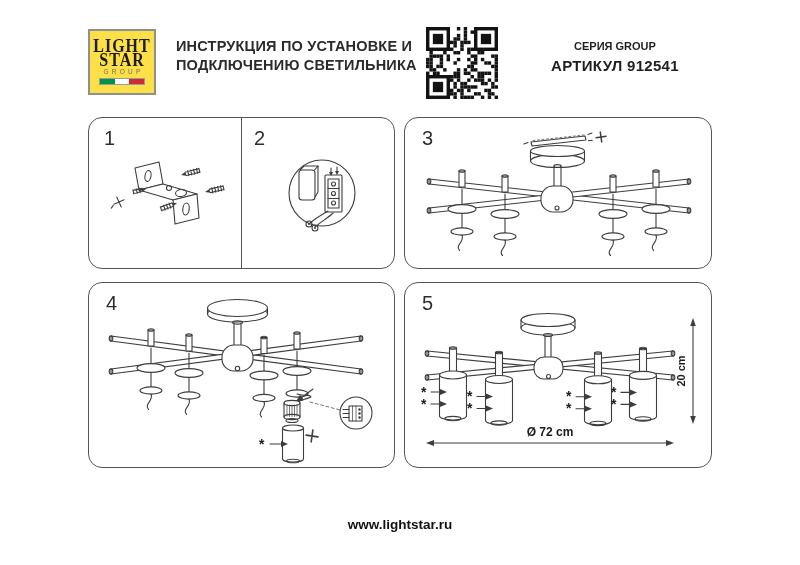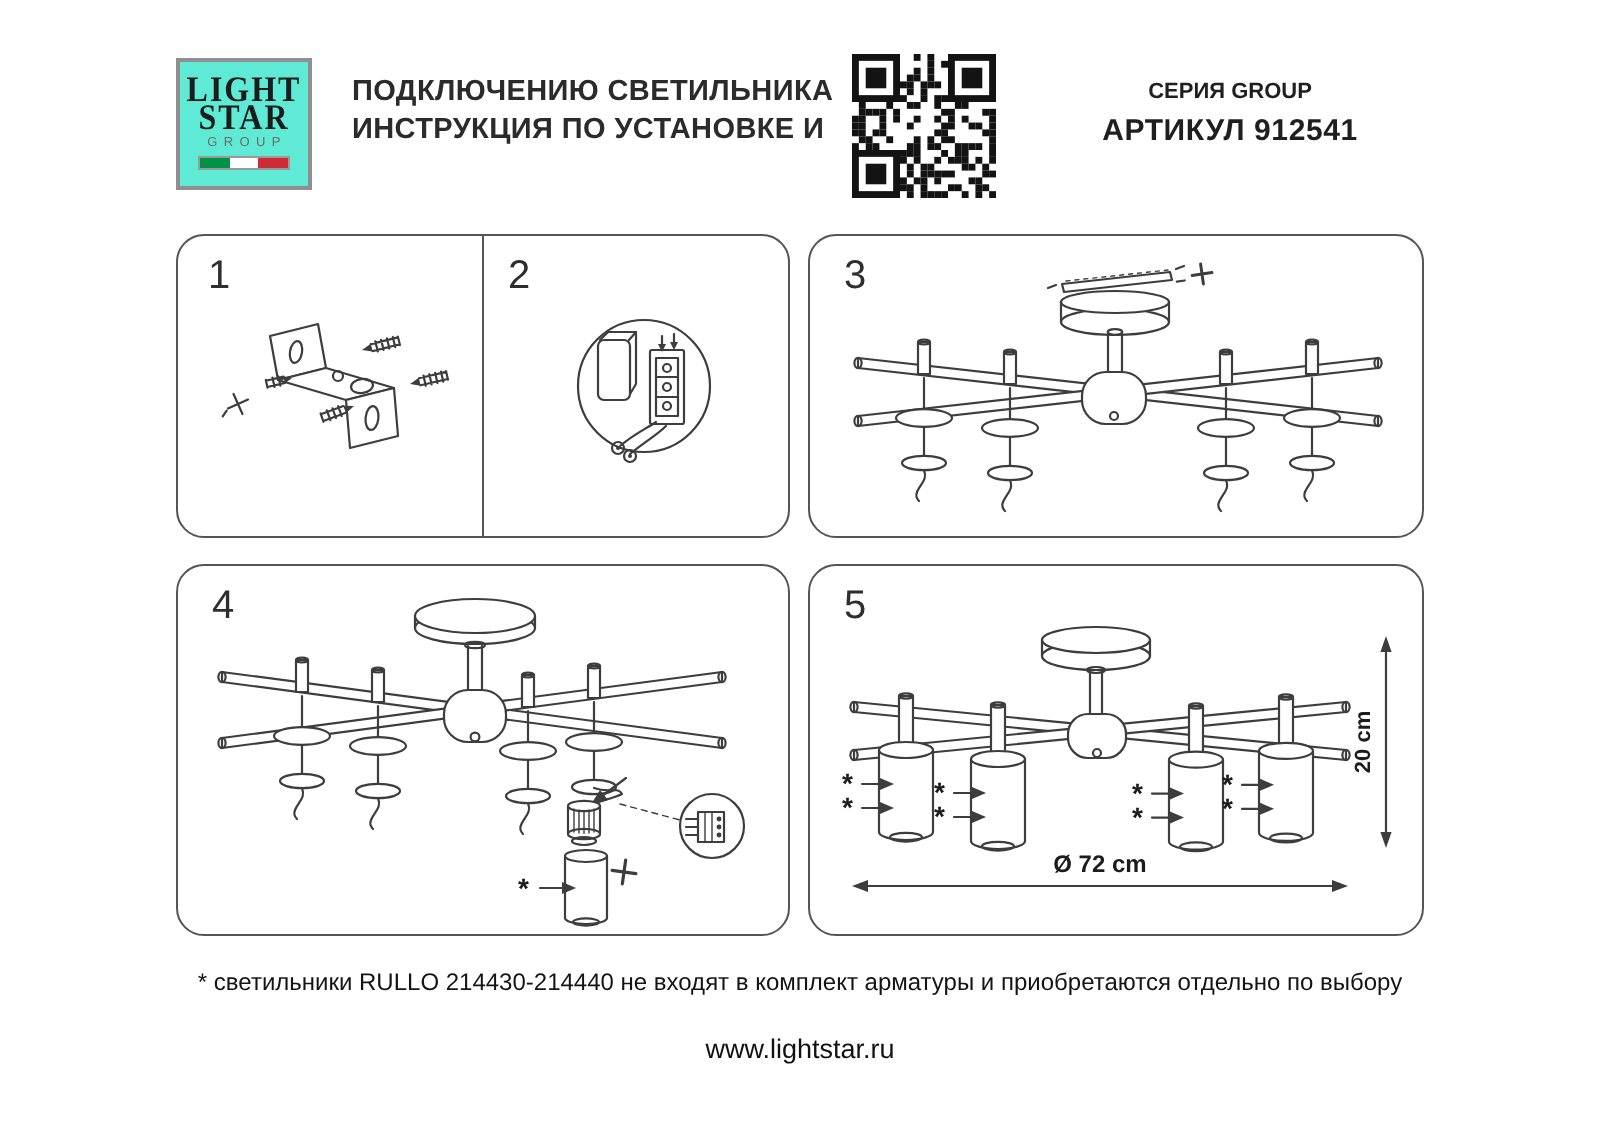--- a/index.html
+++ b/index.html
@@ -1,21 +1,21 @@
 <!DOCTYPE html>
 <html><head>
 <meta charset="utf-8">
 <style>
   html,body{margin:0;padding:0;background:#fff;}
   .page{position:relative;width:800px;height:565px;background:#ffffff;
         font-family:"Liberation Sans",sans-serif;overflow:hidden;}
 
   
   .logo{position:absolute;left:88px;top:29px;width:68px;height:66px;
-        border:2px solid #8f8f8f;box-sizing:border-box;background:#5eead4;
+        border:2px solid #8f8f8f;box-sizing:border-box;background:#fde047;
         display:flex;flex-direction:column;align-items:center;justify-content:center;}
   .logo-word{font-family:"Liberation Serif",serif;font-weight:bold;font-size:16px;
         line-height:13.5px;color:#1c1c1c;letter-spacing:1px;transform:scaleY(1.12);}
   .logo-group{font-size:6.5px;letter-spacing:3.2px;color:#6b6b6b;margin:2px 0 3px 3px;}
   .flag{width:46px;height:7px;border:1px solid #9a9a9a;display:flex;box-sizing:border-box;}
   .flag span{flex:1;}
   .title{position:absolute;left:176px;top:37px;font-size:14.5px;font-weight:bold;
         color:#2b2b2b;line-height:19px;letter-spacing:.2px;}
   .qr{position:absolute;left:426px;top:27px;width:72px;height:72px;}
   .meta{position:absolute;left:530px;top:40px;width:170px;text-align:center;color:#1f1f1f;}
@@ -30,21 +30,21 @@
   .p3 {left:404px;top:117px;width:308px;height:152px;}
   .p4 {left:88px;top:282px;width:307px;height:186px;}
   .p5 {left:404px;top:282px;width:308px;height:186px;}
   .divider{position:absolute;left:152px;top:0;bottom:0;width:1px;background:#555;}
   .stepnum{position:absolute;top:9px;font-size:20px;color:#2e2e2e;}
 
   
   .note{position:absolute;top:484px;left:0;width:100%;text-align:center;
         font-size:12px;color:#141414;}
   .site{position:absolute;top:517px;left:0;width:100%;text-align:center;
-        font-size:13.5px;font-weight:normal;color:#111;}
+        font-size:13.5px;font-weight:bold;color:#111;}
 
   
   .ln{stroke:#3d3d3d;stroke-width:1.1;fill:none;stroke-linecap:round;stroke-linejoin:round;}
   .wh{fill:#ffffff;}
   .fl{fill:#3d3d3d;stroke:none;}
   .thin{stroke-width:.7;}
   svg text{font-family:"Liberation Sans",sans-serif;fill:#1c1c1c;stroke:none;}
   .dimtext{font-size:12px;font-weight:bold;}
   .dimtext-sm{font-size:11px;font-weight:bold;}
   .star{font-size:14px;font-weight:bold;}
@@ -59,22 +59,22 @@
     <div class="logo-word">STAR</div>
     <div class="logo-group">GROUP</div>
     <div class="flag">
       <span style="background:#009246"></span>
         <span style="background:#fff"></span>
         <span style="background:#CE2B37"></span>
     </div>
   </div>
 
   <div class="title">
+    <div>ИНСТРУКЦИЯ ПО УСТАНОВКЕ И</div>
     <div>ПОДКЛЮЧЕНИЮ СВЕТИЛЬНИКА</div>
-    <div>ИНСТРУКЦИЯ ПО УСТАНОВКЕ И</div>
   </div>
 
   <svg class="qr" viewBox="0 0 74 74">
       <rect x="0" y="0" width="74" height="74" fill="#ffffff"></rect>
       <rect x="31.714285714285715" y="0" width="3.5238095238095237" height="3.5238095238095237" fill="#131313"></rect>
       <rect x="38.76190476190476" y="0" width="3.5238095238095237" height="3.5238095238095237" fill="#131313"></rect>
       <rect x="38.76190476190476" y="3.5238095238095237" width="3.5238095238095237" height="3.5238095238095237" fill="#131313"></rect>
       <rect x="45.80952380952381" y="3.5238095238095237" width="3.5238095238095237" height="3.5238095238095237" fill="#131313"></rect>
       <rect x="31.714285714285715" y="7.0476190476190474" width="3.5238095238095237" height="3.5238095238095237" fill="#131313"></rect>
       <rect x="38.76190476190476" y="7.0476190476190474" width="3.5238095238095237" height="3.5238095238095237" fill="#131313"></rect>
@@ -552,15 +552,14 @@
           <path d="M26,160 H264"></path>
           <path class="fl" d="M21,160 l8,-3 v6 z"></path>
           <path class="fl" d="M269,160 l-8,-3 v6 z"></path>
           <text class="dimtext" text-anchor="middle" x="145" y="153">Ø 72 cm</text>
         </g>
       </g>
     </svg>
     <div class="stepnum" style="left:17px">5</div>
   </div>
 
-  <div class="note">* светильники RULLO 214430-214440 не входят в комплект арматуры и приобретаются отдельно по выбору</div>
   <div class="site">www.lightstar.ru</div>
 </div>
 
 </body></html>

